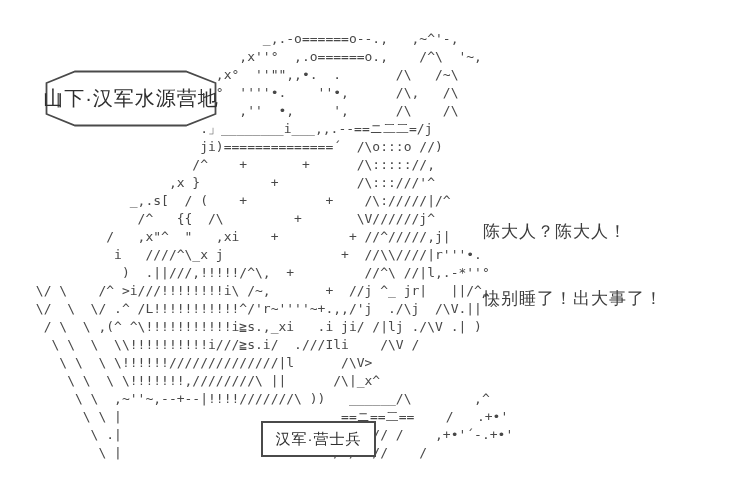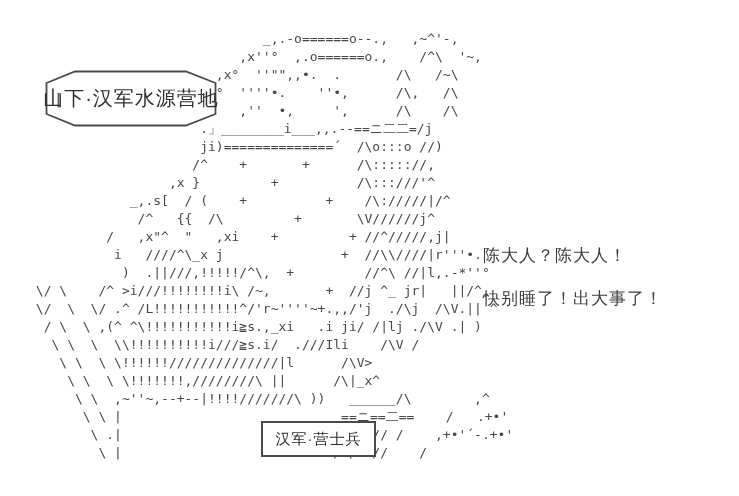--- a/index.html
+++ b/index.html
@@ -36,21 +36,21 @@
   }
   .rect-label .label-text{
     font-family:"Liberation Sans",sans-serif;
     font-size:15px;letter-spacing:1px;color:#2e2e2e;white-space:nowrap;
   }
   .dialogue{
     position:absolute;left:483px;
     font-family:"Liberation Sans",sans-serif;
     font-size:17px;color:#3d3d3d;letter-spacing:1px;white-space:nowrap;
   }
-  .dialogue.d1{top:244px;}
+  .dialogue.d1{top:220px;}
   .dialogue.d2{top:287px;}
 </style>
 </head>
 <body>
 
 <div class="stage">
 
   <pre class="aa">                              _,.-o======o--.,   ,~^'-,
                            ,x''°  ,.o======o.,    /^\  '~,
                         ,x°  ''"",,•.  .       /\   /~\

